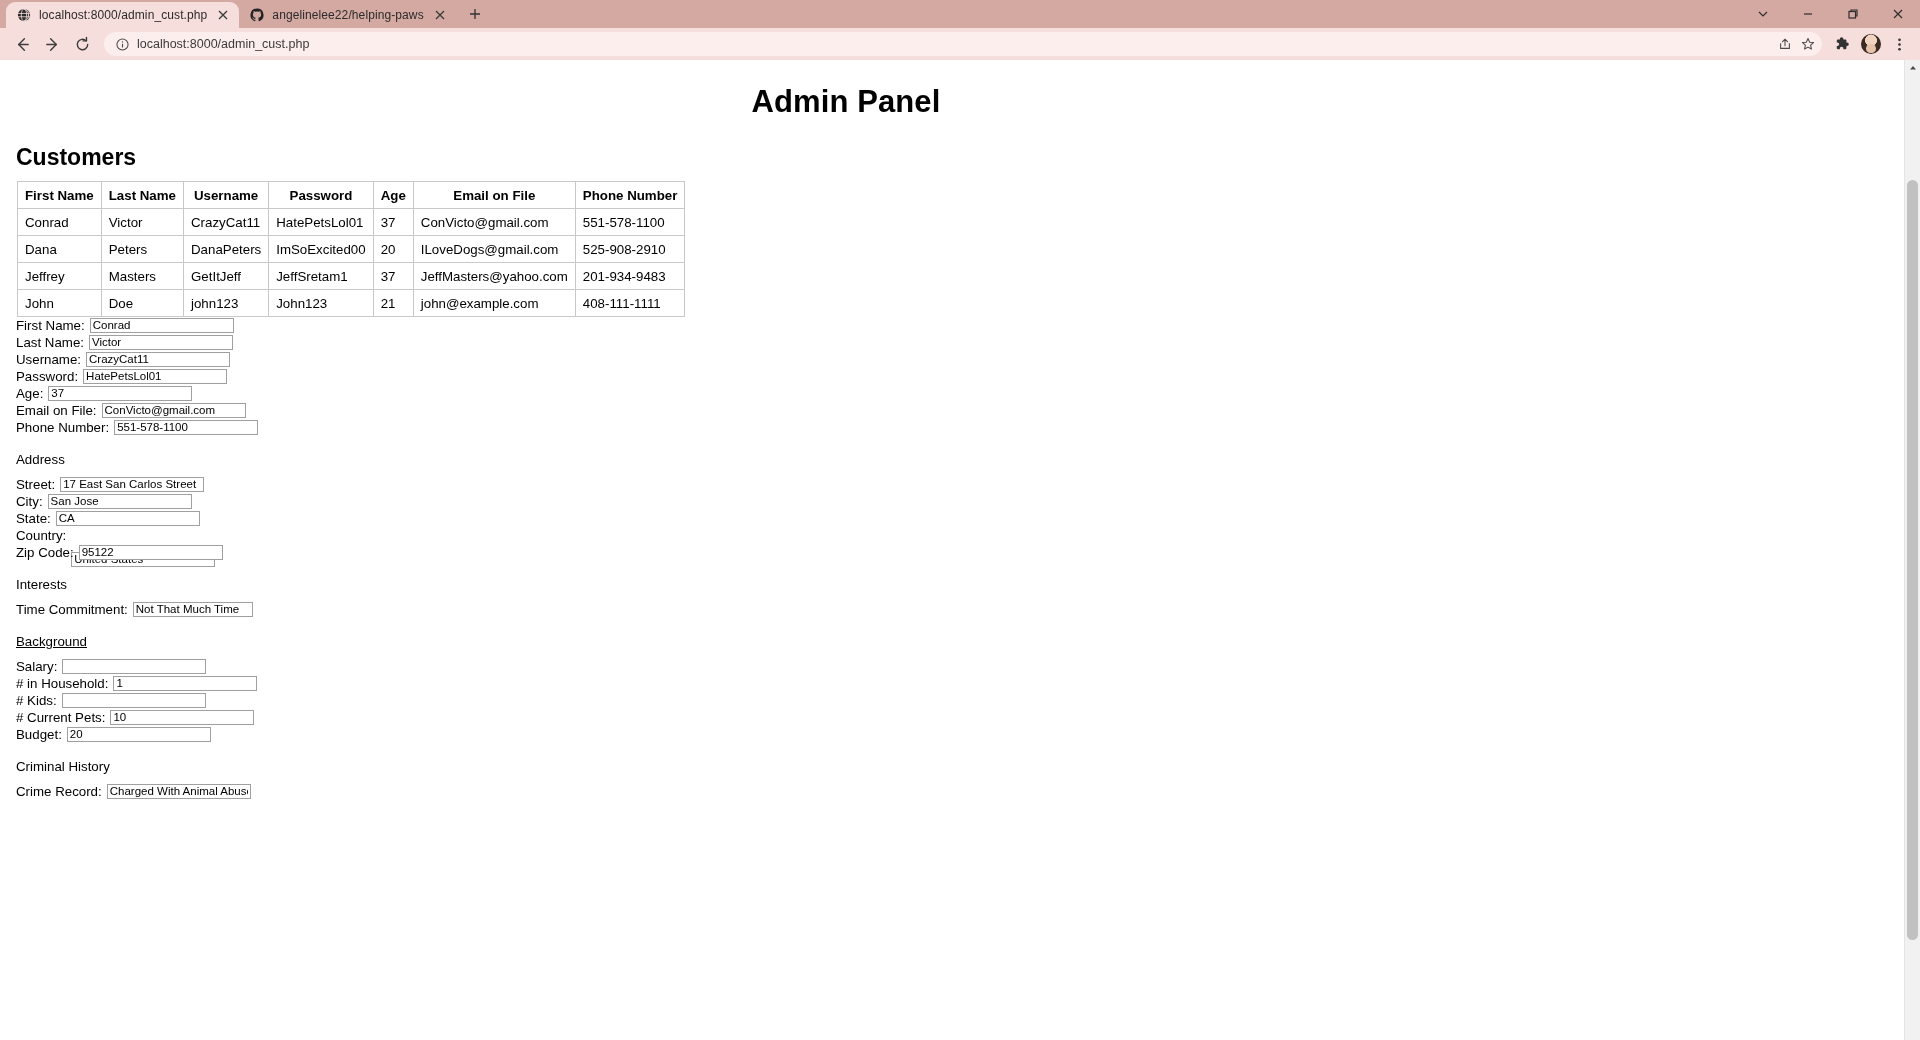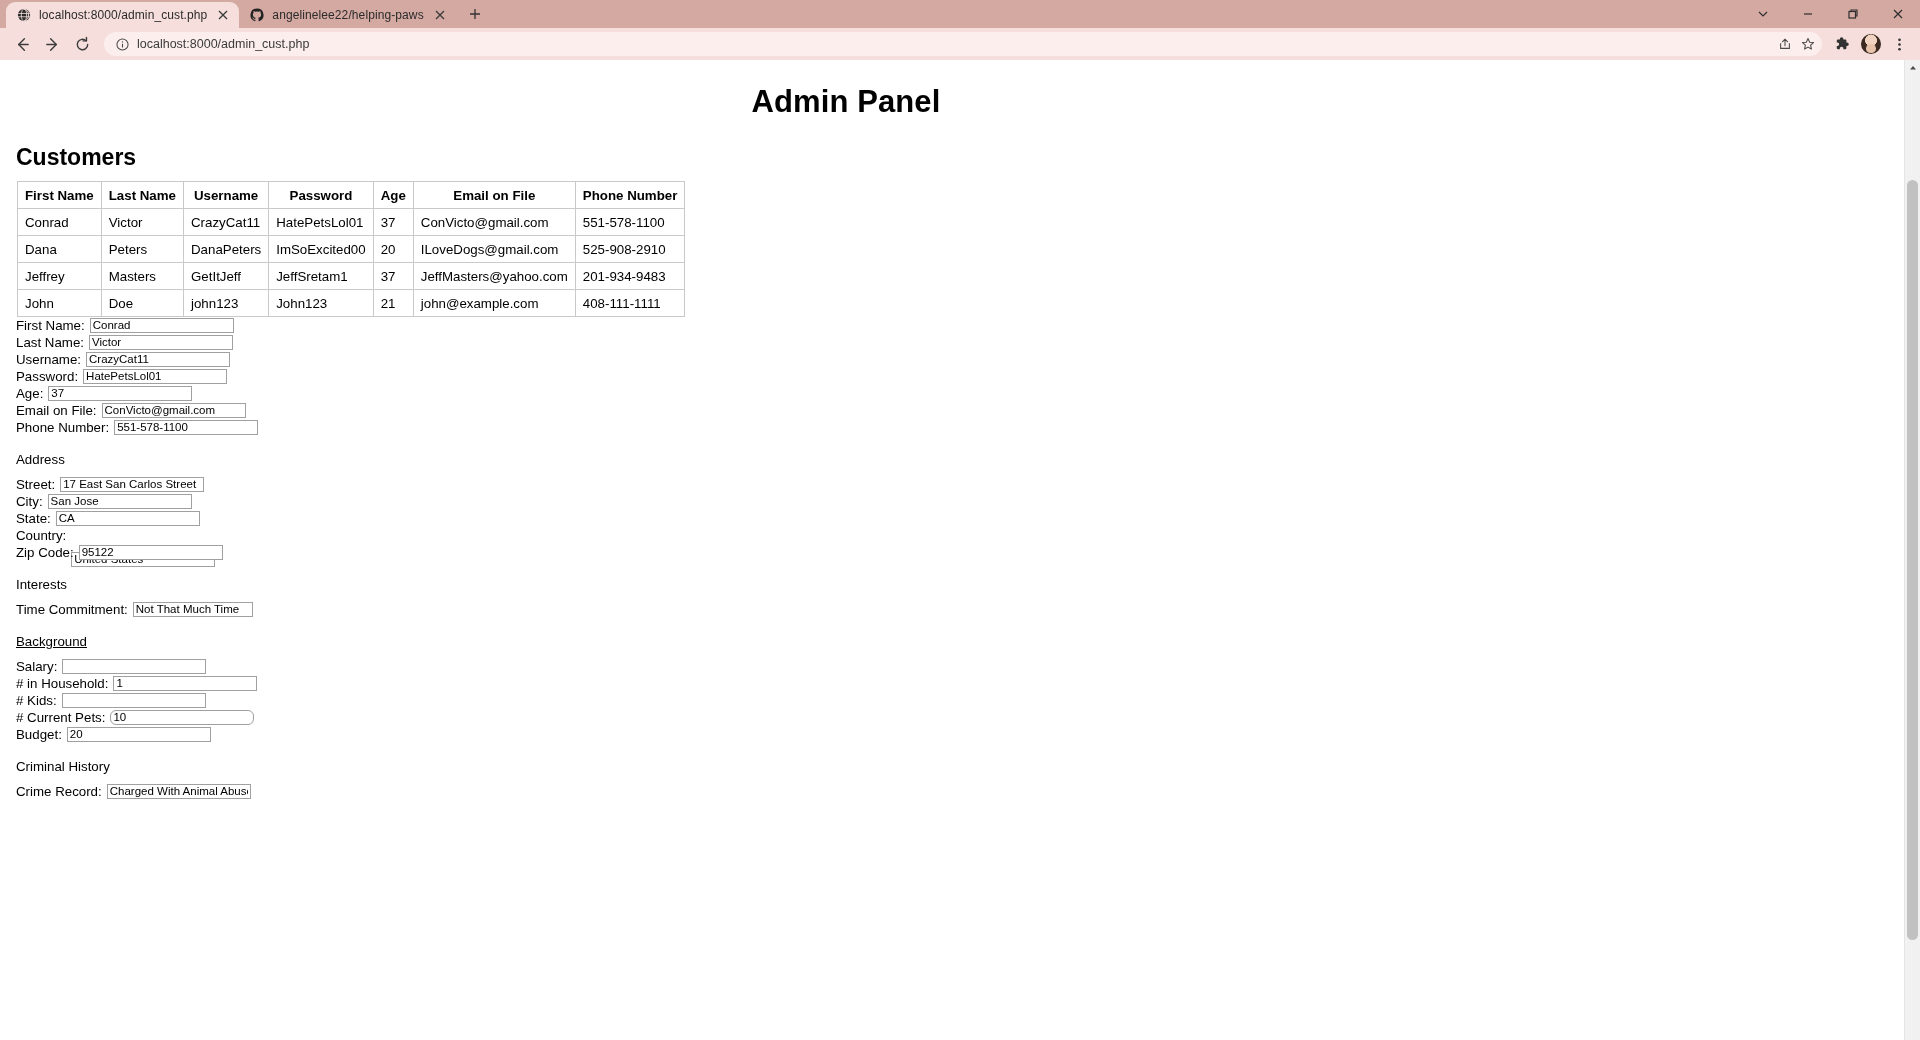--- a/index.html
+++ b/index.html
@@ -550,21 +550,21 @@
             <div class="field-row">
               <span class="field-label"># in Household:</span>
               <input class="field-input" type="text" value="1" style="width: 144px;">
             </div>
             <div class="field-row">
               <span class="field-label"># Kids:</span>
               <input class="field-input" type="text" style="width: 144px;">
             </div>
             <div class="field-row">
               <span class="field-label"># Current Pets:</span>
-              <input class="field-input" type="text" value="10" style="width: 144px; border-radius: 6px;">
+              <input class="field-input" type="text" value="10" style="width: 144px;">
             </div>
             <div class="field-row">
               <span class="field-label">Budget:</span>
               <input class="field-input" type="text" value="20" style="width: 144px;">
             </div>
             <div class="group-heading">Criminal History</div>
             <div class="field-row">
               <span class="field-label">Crime Record:</span>
               <input class="field-input" type="text" value="Charged With Animal Abuse" style="width: 144px;">
             </div>

